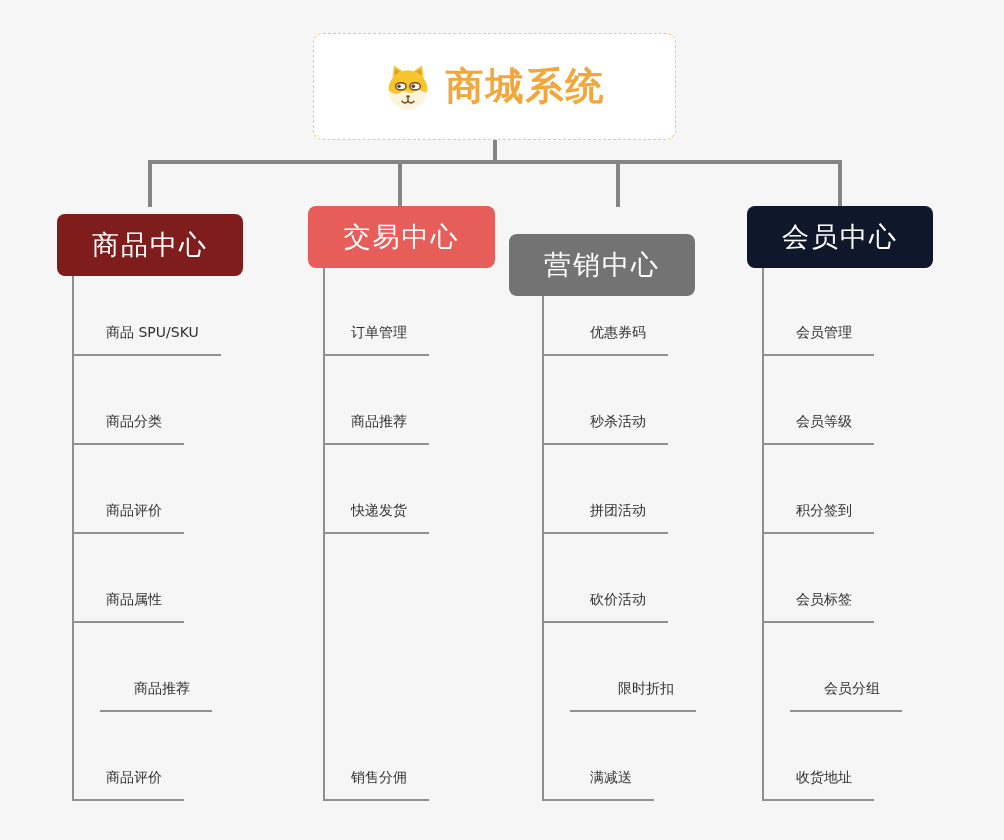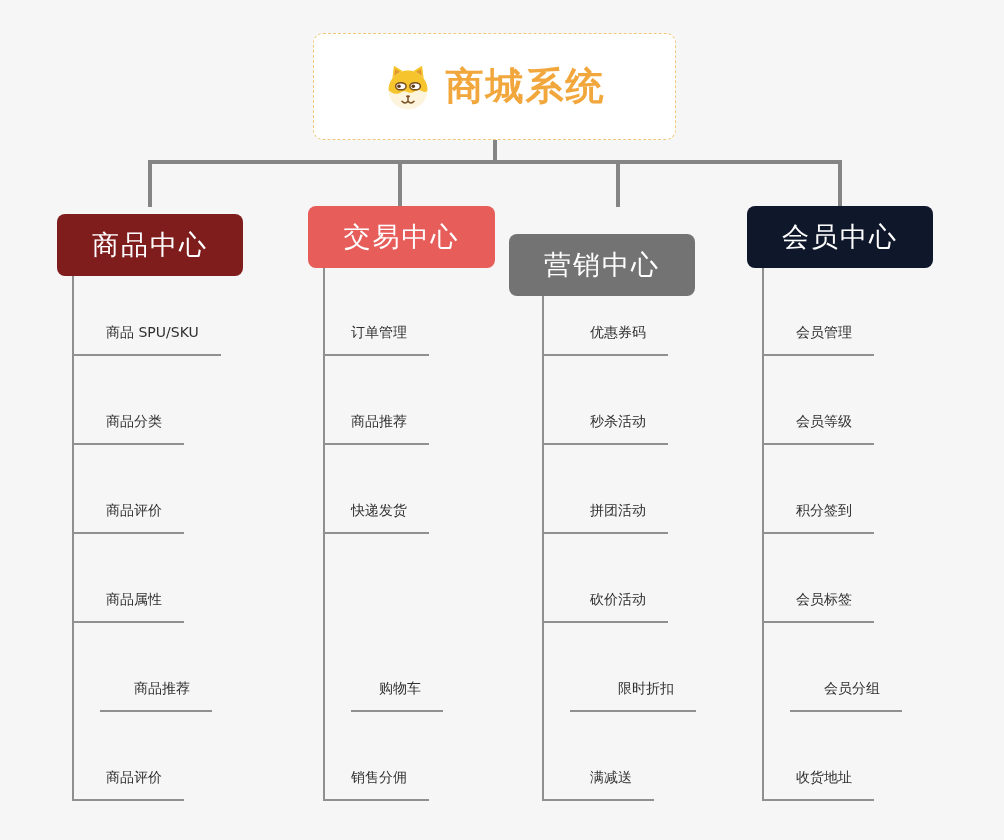--- a/index.html
+++ b/index.html
@@ -141,21 +141,20 @@
   <div class="leaf col-1 row-0">商品 SPU/SKU</div>
   <div class="leaf col-1 row-1">商品分类</div>
   <div class="leaf col-1 row-2">商品评价</div>
   <div class="leaf col-1 row-3">商品属性</div>
   <div class="leaf col-1 row-4">商品推荐</div>
   <div class="leaf col-1 row-5">商品评价</div>
 
   <div class="leaf col-2 row-0">订单管理</div>
   <div class="leaf col-2 row-1">商品推荐</div>
   <div class="leaf col-2 row-2">快递发货</div>
-  <div class="leaf col-2 row-4">购物车</div>
   <div class="leaf col-2 row-5">销售分佣</div>
 
   <div class="leaf col-3 row-0">优惠券码</div>
   <div class="leaf col-3 row-1">秒杀活动</div>
   <div class="leaf col-3 row-2">拼团活动</div>
   <div class="leaf col-3 row-4">限时折扣</div>
   <div class="leaf col-3 row-3">砍价活动</div>
   <div class="leaf col-3 row-5">满减送</div>
 
   <div class="leaf col-4 row-0">会员管理</div>

